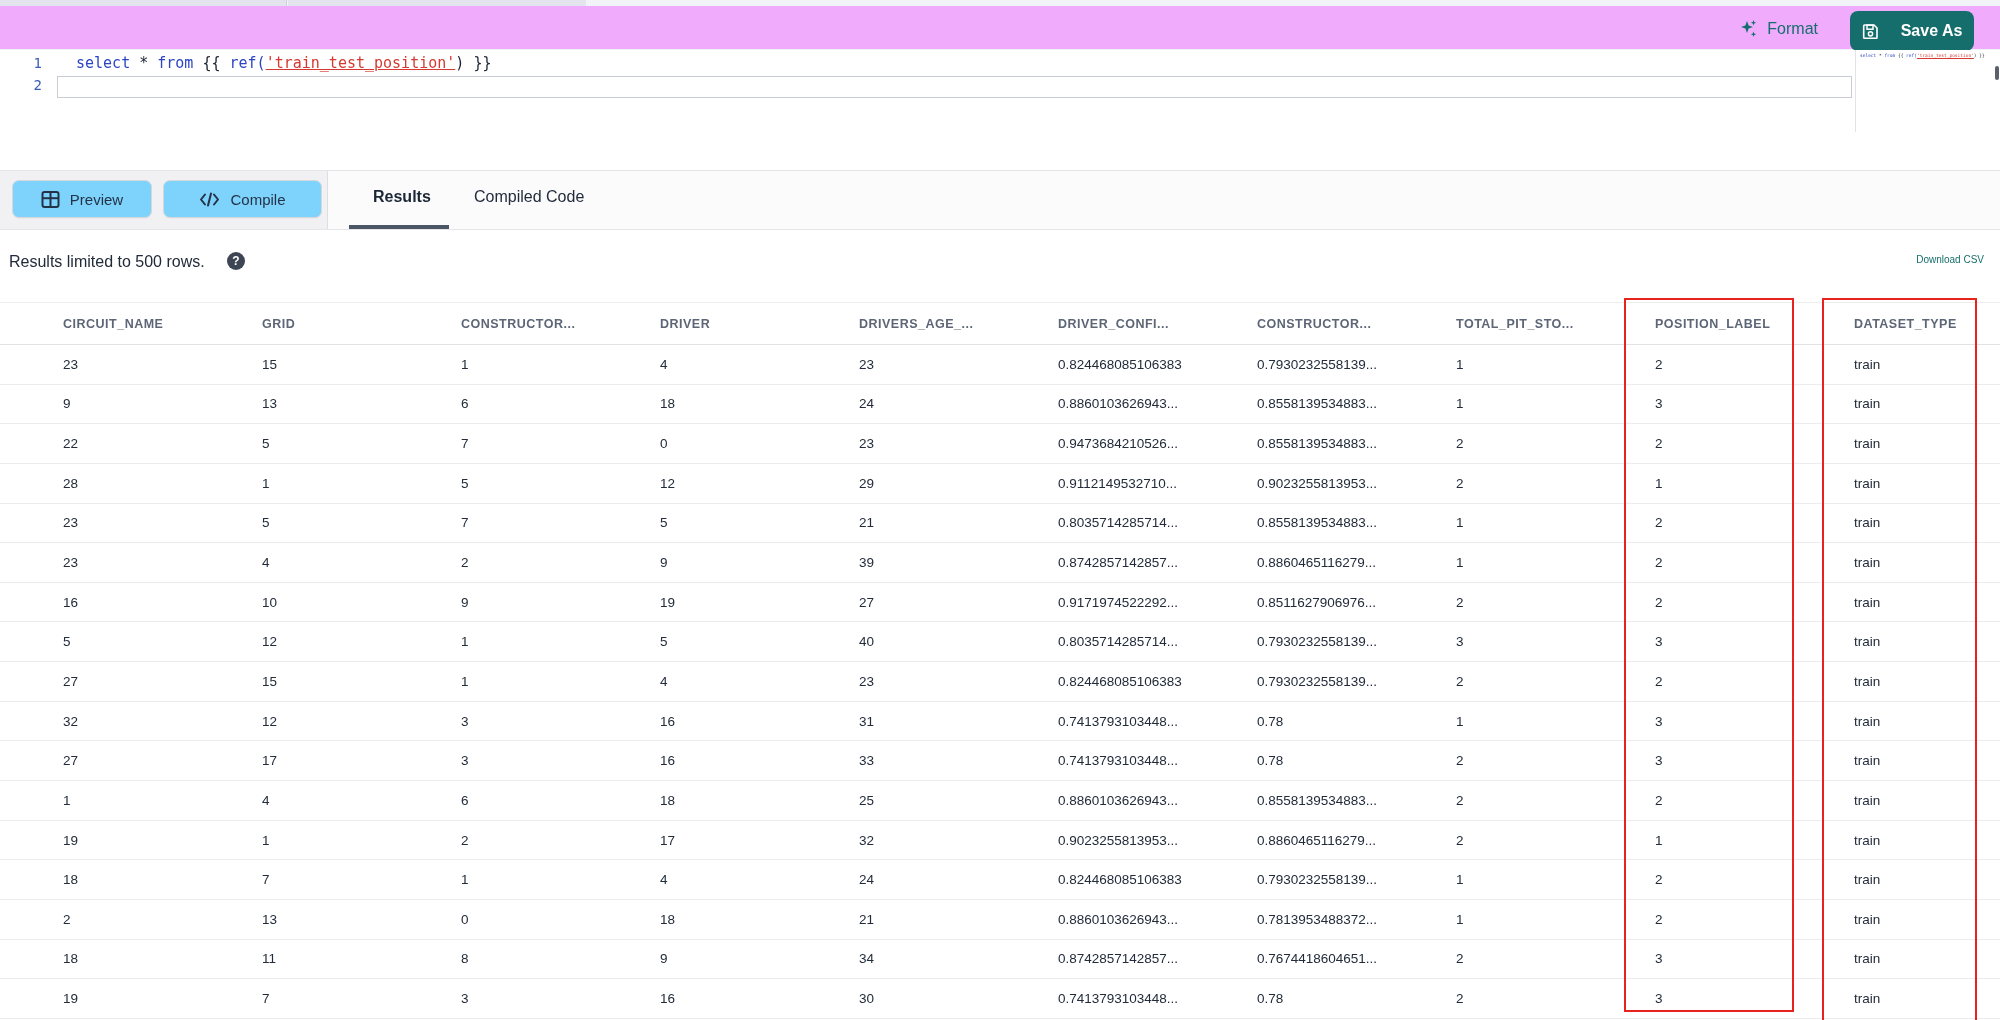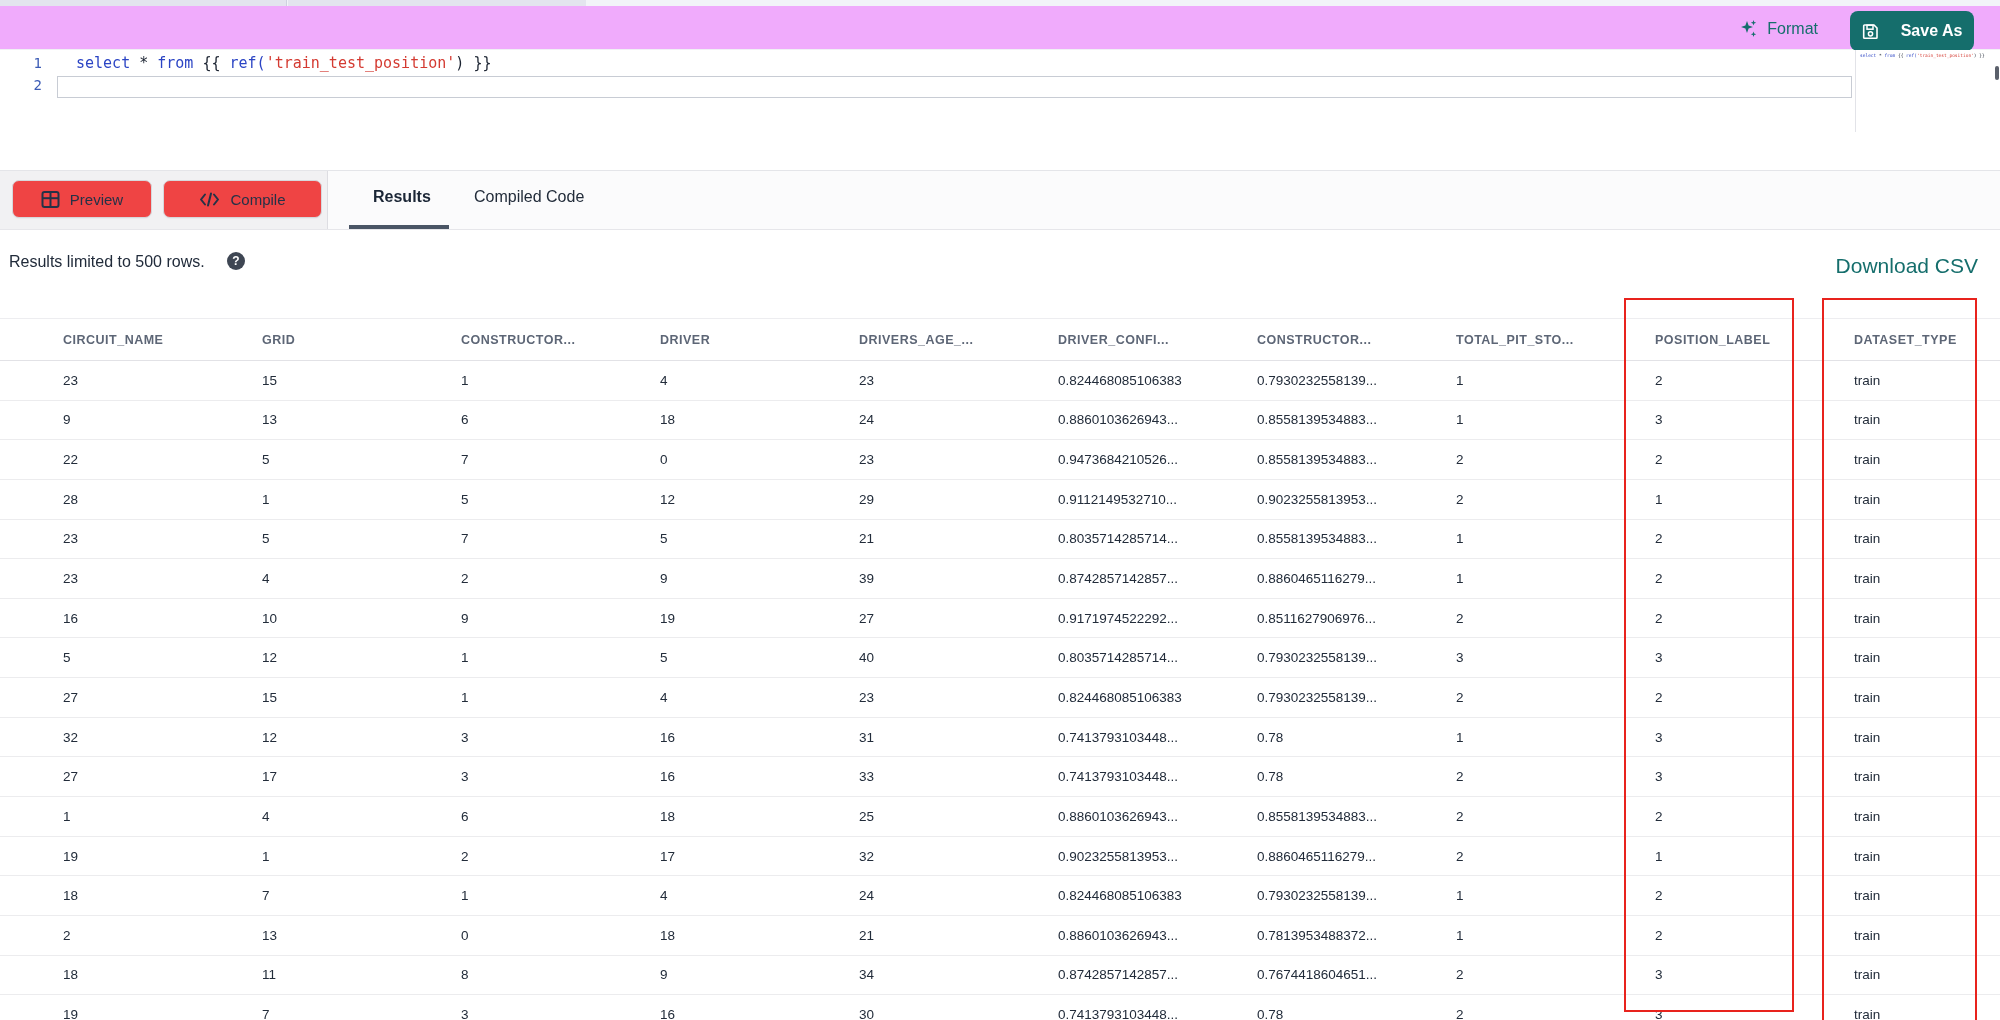--- a/index.html
+++ b/index.html
@@ -18,48 +18,48 @@
   .format-btn { position:absolute; right:182px; top:10px; height:26px; display:flex; align-items:center; gap:8px; color:var(--teal); font-size:16px; cursor:pointer; }
   .saveas-btn { position:absolute; right:26px; top:5px; width:124px; height:40px; background:var(--teal); border:none; border-radius:8px; color:#fff; font-size:16px; font-weight:600; display:flex; align-items:center; justify-content:center; gap:22px; font-family:"Liberation Sans",sans-serif; cursor:pointer; }
 
   
   .editor { position:absolute; left:0; top:50px; width:2000px; height:120px; background:#fff; font-family:"DejaVu Sans Mono","Liberation Mono",monospace; }
   .gutter { position:absolute; left:0; width:42px; text-align:right; font-size:14px; color:var(--line-number); }
   .g1 { top:5px; } .g2 { top:27px; }
   .code-line { position:absolute; left:76px; top:4px; font-size:15px; white-space:pre; }
   .tok-kw { color:var(--code-keyword); }
   .tok-fn { color:var(--code-keyword); }
-  .tok-str { color:var(--code-string); }
+  .tok-str { color:var(--code-string);text-decoration:underline; }
   .tok-op, .tok-plain { color:var(--code-plain); }
   .active-line-box { position:absolute; left:57px; top:26px; width:1795px; height:22px; border:1px solid #c8ccd4; background:#fff; }
   .minimap { position:absolute; left:1855px; top:0; width:145px; height:82px; background:#fff; border-left:1px solid #e2e3e8; overflow:hidden; }
   .minimap-line { position:absolute; left:4px; top:3px; font-size:4.5px; letter-spacing:0; white-space:pre; font-family:"DejaVu Sans Mono",monospace; }
   .scroll-thumb { position:absolute; right:1px; top:16px; width:4px; height:14px; background:#5b606b; border-radius:2px; }
 
   
   .action-bar { position:absolute; left:0; top:170px; width:2000px; height:60px; background:#f1f1f3; border-top:1px solid #e4e5e9; border-bottom:1px solid #e6e6ea; }
   .tabs-zone { position:absolute; left:327px; top:0; right:0; height:58px; background:#fbfbfc; border-left:1px solid #dddde2; }
-  .bar-btn { position:absolute; top:9px; height:38px; background:#ef4444; border:1px solid #d6d8dc; border-radius:7px; display:flex; align-items:center; justify-content:center; gap:10px; font-size:15px; font-weight:500; color:#243247; font-family:"Liberation Sans",sans-serif; cursor:pointer; box-shadow:0 1px 1px rgba(0,0,0,0.03);text-align:right; }
+  .bar-btn { position:absolute; top:9px; height:38px; background:#7dd3fc; border:1px solid #d6d8dc; border-radius:7px; display:flex; align-items:center; justify-content:center; gap:10px; font-size:15px; font-weight:500; color:#243247; font-family:"Liberation Sans",sans-serif; cursor:pointer; box-shadow:0 1px 1px rgba(0,0,0,0.03);text-align:right; }
   .preview-btn { left:12px; width:140px; }
   .compile-btn { left:163px; width:159px; }
   .tab { position:absolute; top:17px; font-size:16px; color:#222c3a; cursor:pointer; }
   .tab-results { left:45px; font-weight:600; color:#1b2636; }
   .tab-compiled { left:146px; font-weight:400; }
   .tab-underline { position:absolute; left:21px; bottom:0; width:100px; height:4px; background:var(--tab-underline); }
 
   
   .results-info { position:absolute; left:0; top:230px; width:2000px; height:72px; background:#fff;padding-left:46px; }
   .results-text { position:absolute; left:9px; top:23px; font-size:16px; color:#212b3a; }
   .help-icon { position:absolute; left:227px; top:22px; width:18px; height:18px; border-radius:50%; background:#3e4653; color:#fff; font-size:12px; font-weight:700; display:flex; align-items:center; justify-content:center; cursor:pointer; }
-  .download-link { position:absolute; right:22px; top:24px; font-size:21px; color:var(--teal); cursor:pointer; }
+  .download-link { position:absolute; right:16px; top:24px; font-size:10px; color:var(--teal); cursor:pointer; }
 
   
   .results-table { position:absolute; left:0; top:302px; width:2000px; }
   .trow { display:grid; grid-template-columns:repeat(10,199px); padding-left:63px; align-items:center; }
-  .thead { height:43px; border-top:1px solid #ededf0; border-bottom:1px solid #e2e2e6;margin-top:16px; }
+  .thead { height:43px; border-top:1px solid #ededf0; border-bottom:1px solid #e2e2e6; }
   .th { font-size:12.5px; font-weight:700; color:#5d6676; letter-spacing:0.04em; white-space:nowrap; overflow:hidden; }
   .tbody-row { height:39.65px; border-bottom:1px solid #ececee; }
   .td { font-size:13.5px; color:#222c3a; white-space:nowrap; overflow:hidden; }
 
   
   .hl-box { position:absolute; border:2px solid var(--highlight-red); pointer-events:none; }
   .hl-box-1 { left:1624px; top:298px; width:170px; height:714px; }
   .hl-box-2 { left:1822px; top:298px; width:155px; height:726px; }
 
   svg { display:block; }

